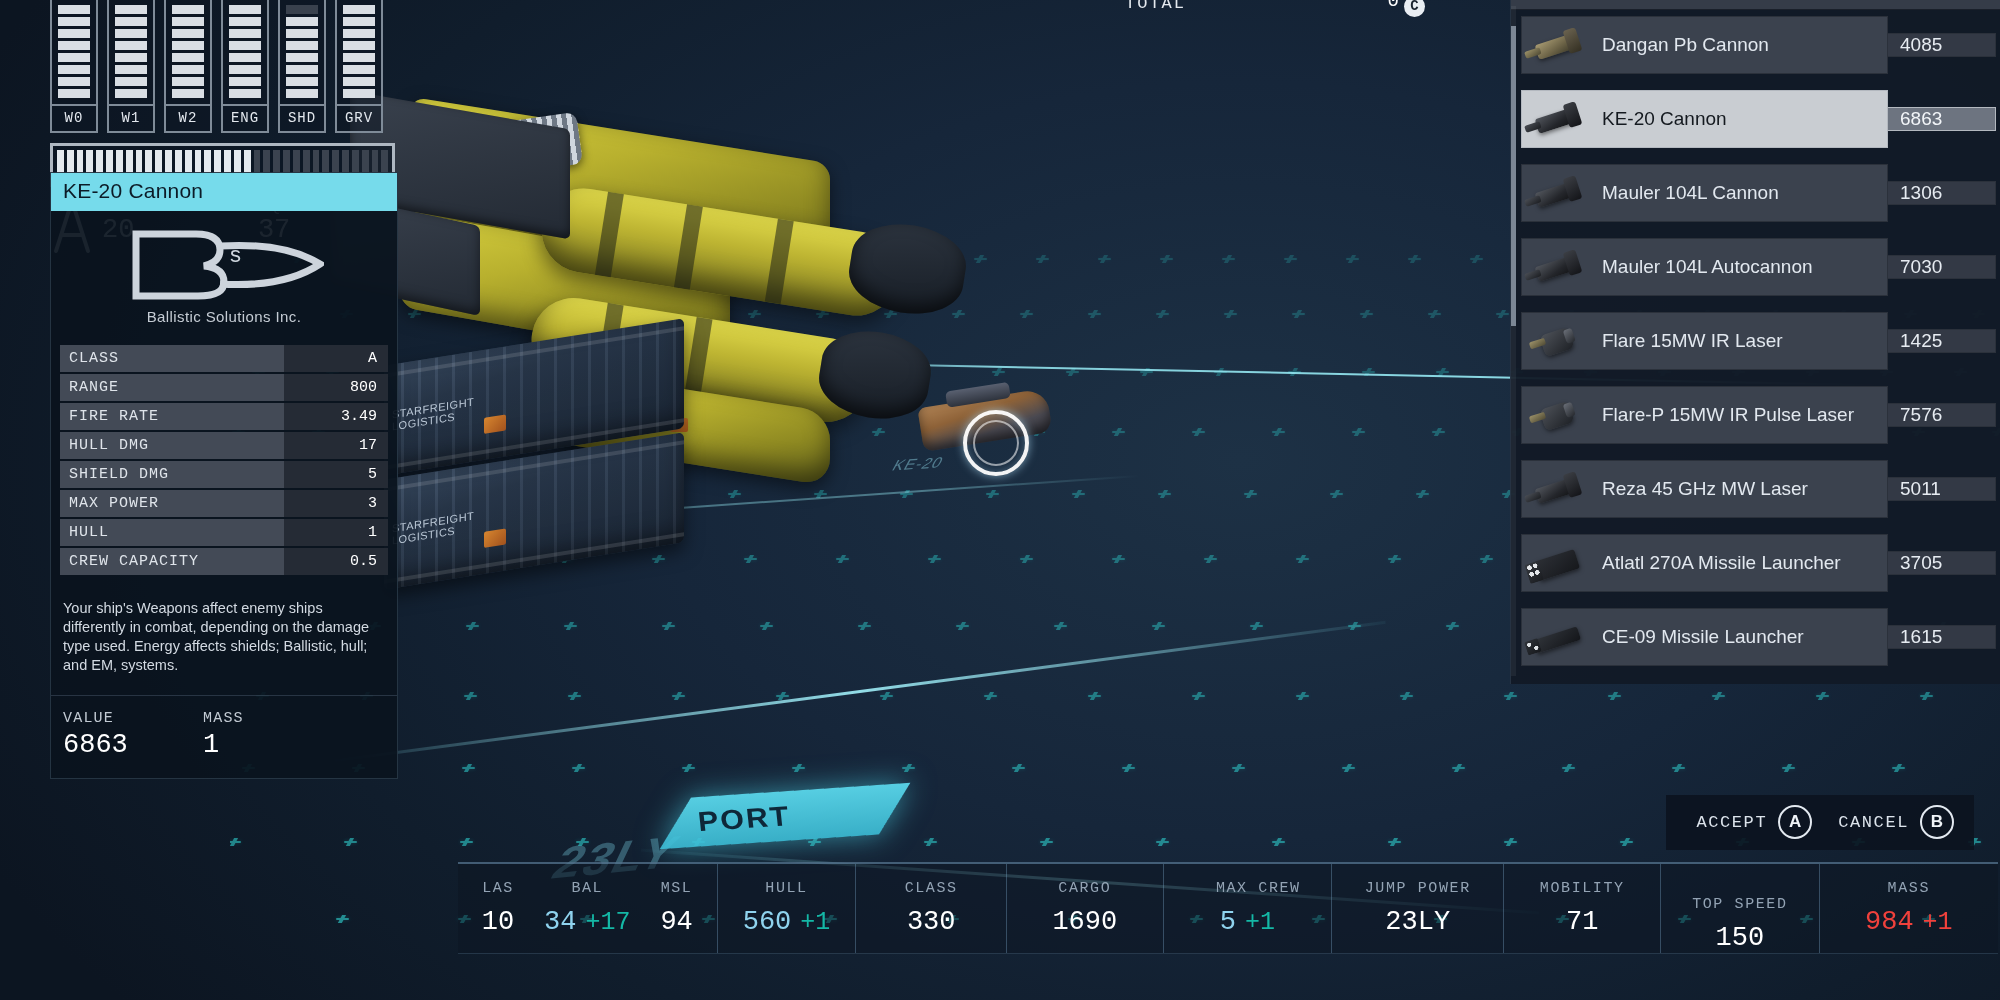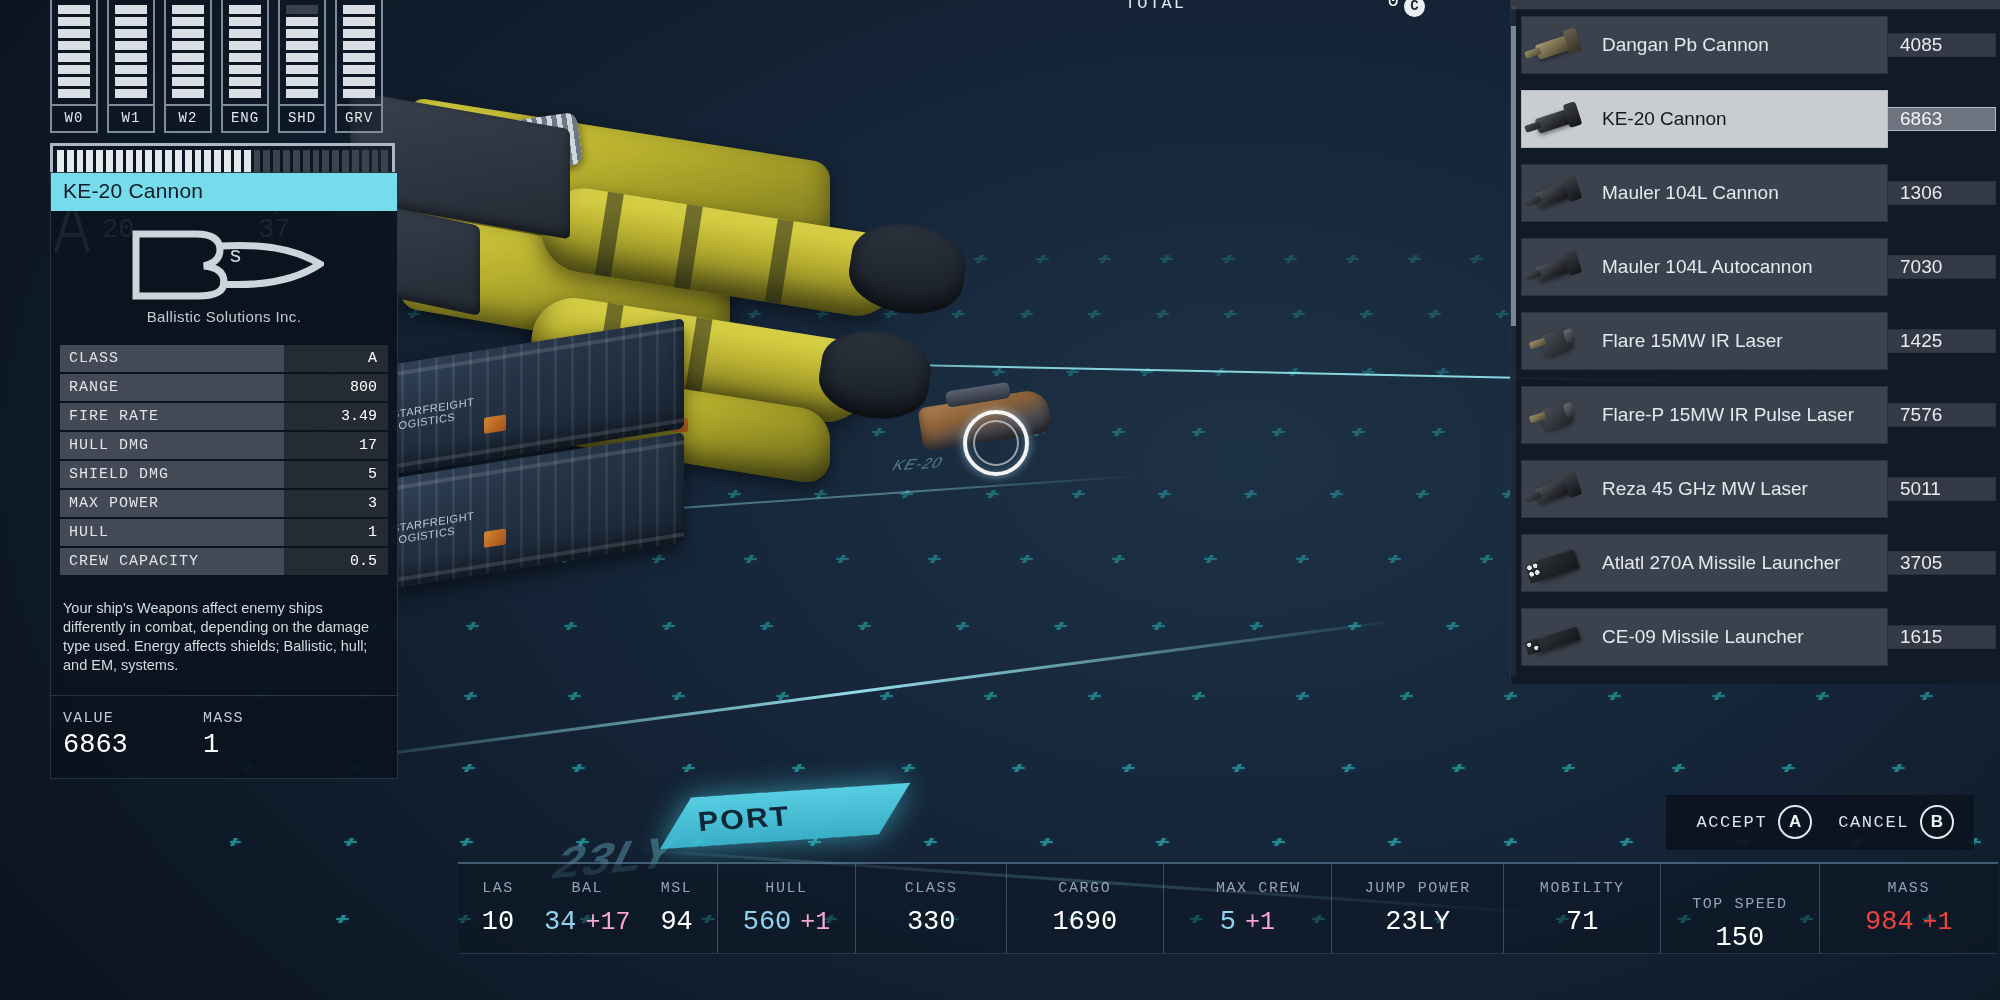--- a/index.html
+++ b/index.html
@@ -452,21 +452,21 @@
     color: #93a3b4; font-size: 15px; letter-spacing: 1.6px;
     font-family: "Liberation Mono", monospace;
     margin-bottom: 10px;
   }
   .scell .sv {
     color: #ffffff; font-size: 27px;
     font-family: "Liberation Mono", monospace;
     display: flex; align-items: baseline; gap: 9px;
   }
   .sv.blue { color: #8fd3ee; }
-  .sv .plus { color: #f9a8d4; font-size: 25px; }
+  .sv .plus { color: #14b8a6; font-size: 25px; }
   .sv.red, .sv.red .plus { color: #f0413c; }
   .crew-icon {
     display: inline-block; width: 16px; height: 9px;
     margin-right: 6px; position: relative; vertical-align: 1px;
   }
 </style>
 </head>
 <body>
 
 <div id="stage">

